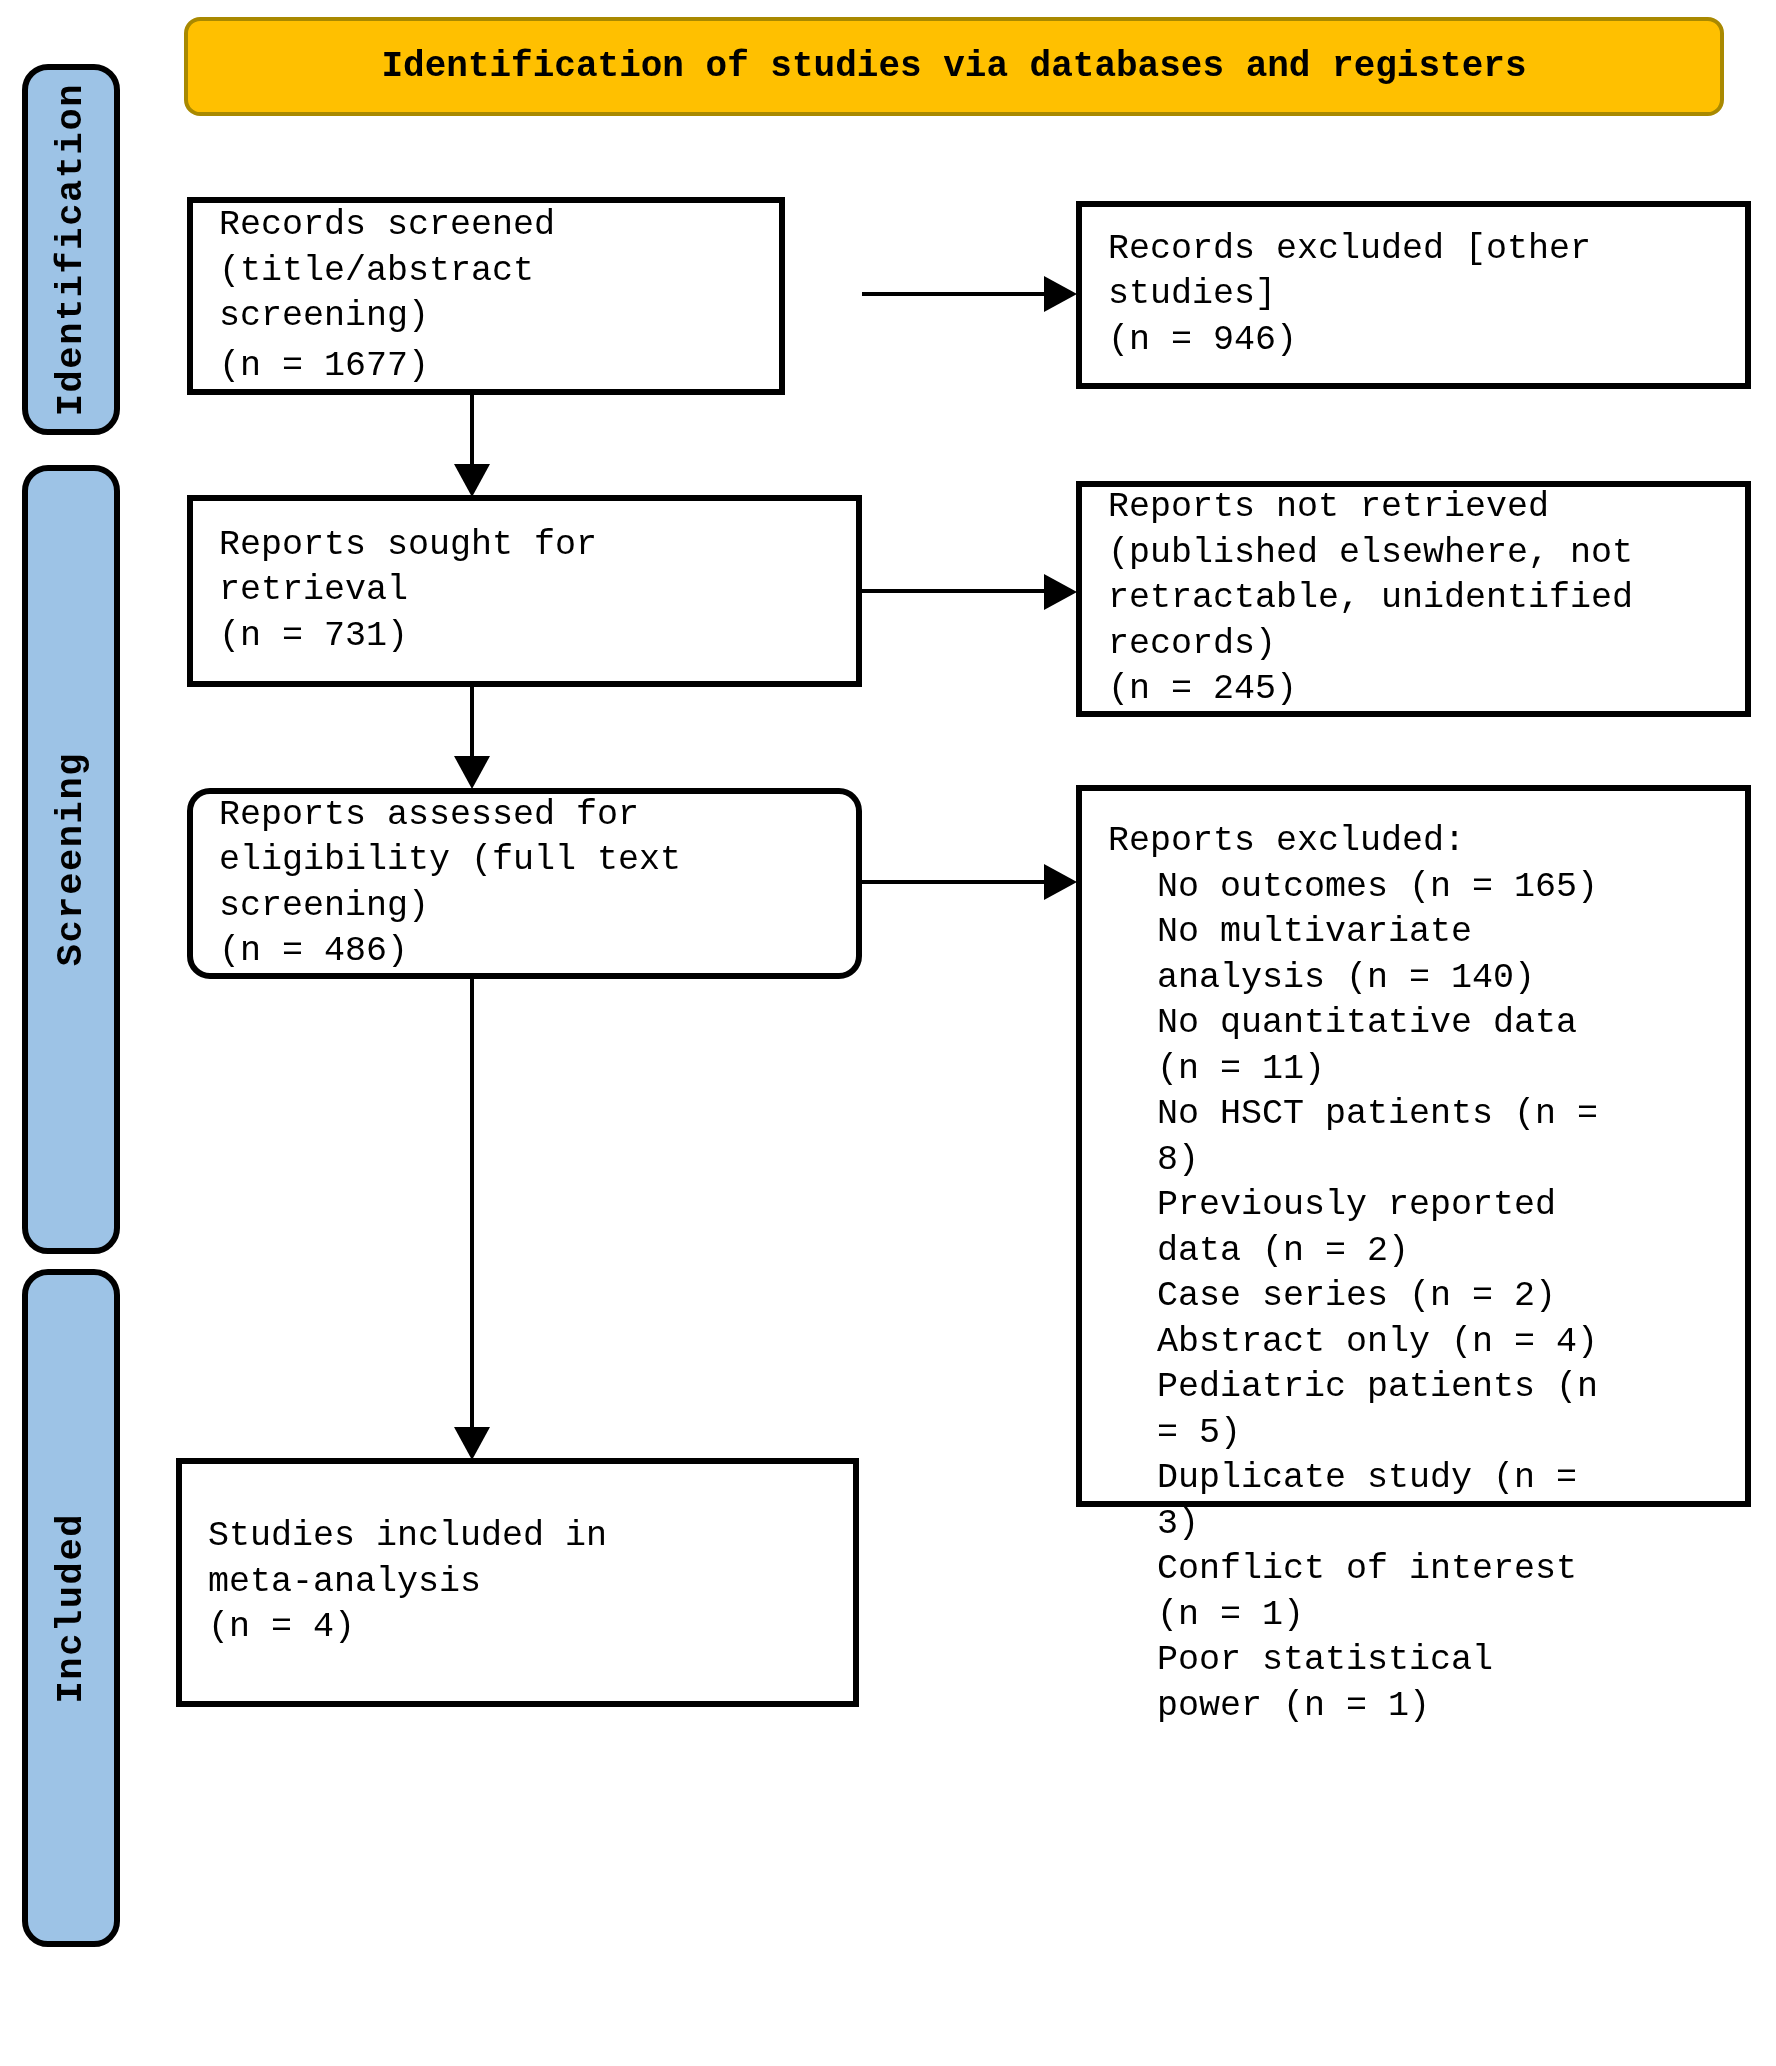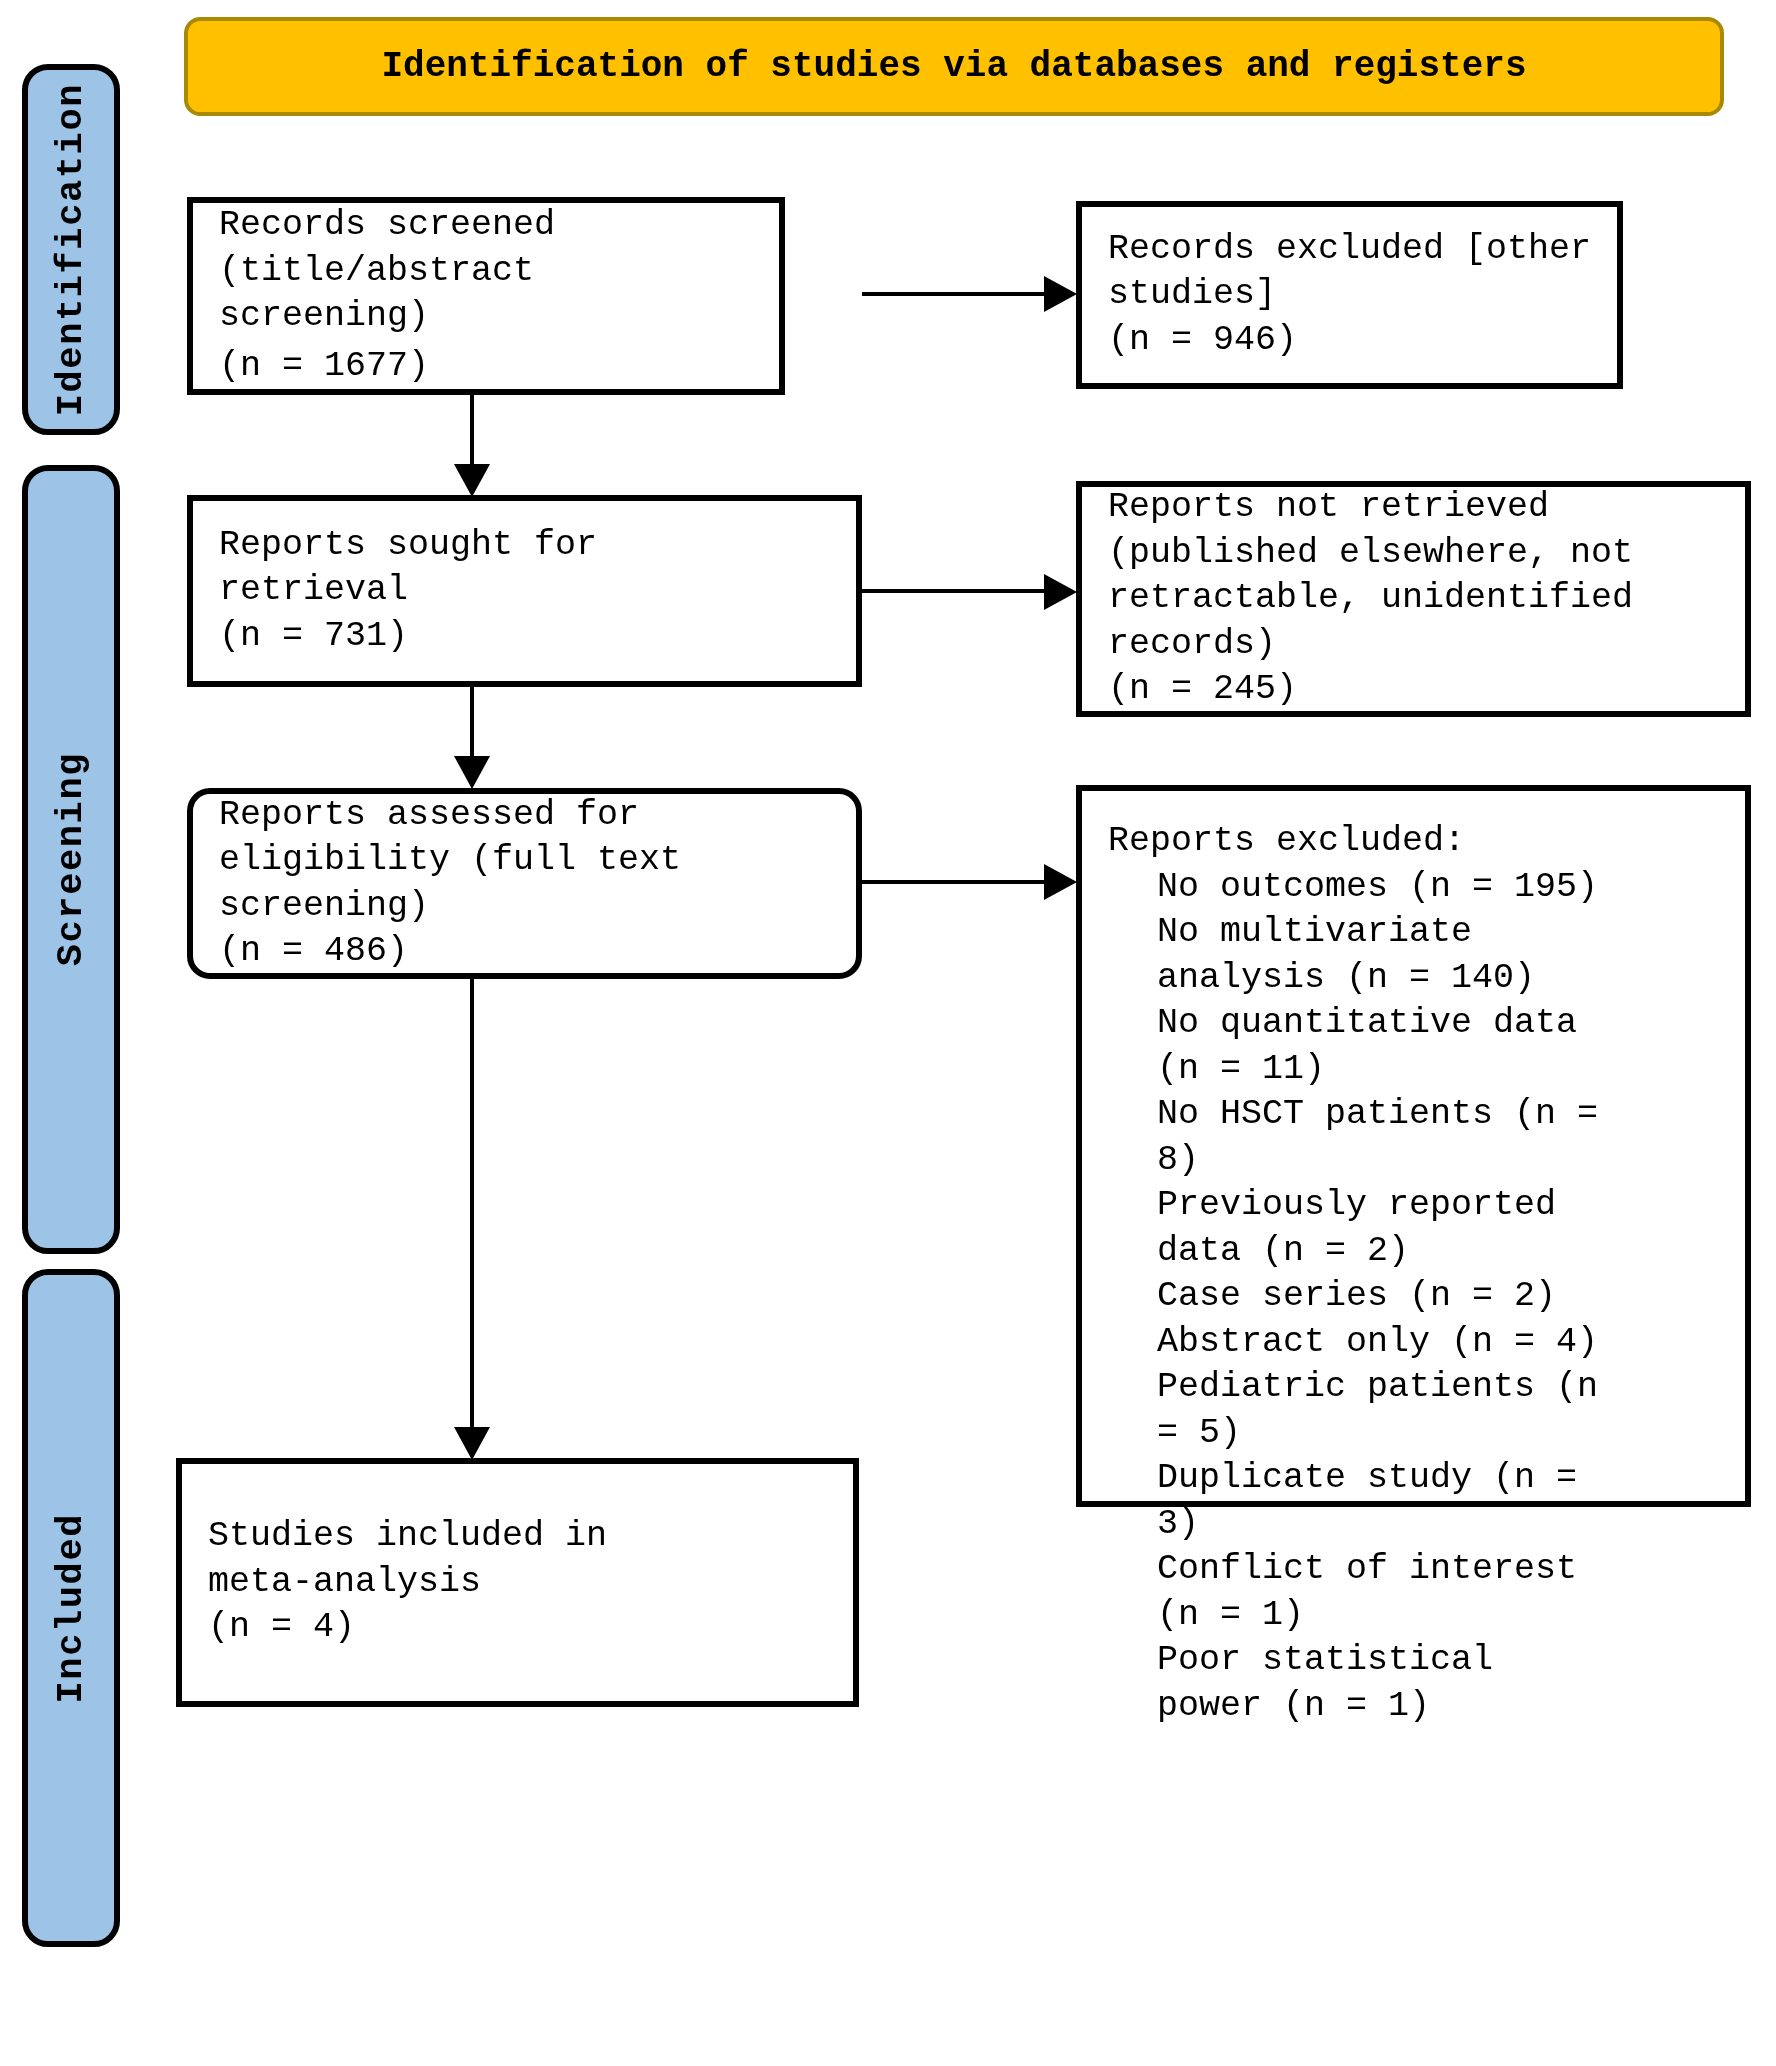--- a/index.html
+++ b/index.html
@@ -59,21 +59,21 @@
     display:flex; flex-direction:column; justify-content:center;
     padding-left:26px; padding-right:16.3px;
   }
   .fbox .txt{max-width:499px;}
   .fbox-right .txt{max-width:564px;}
   .box-records-screened{left:187px; top:197px; width:598px; height:198px;justify-content:space-between;}
   .box-reports-sought{left:187px; top:495px; width:675px; height:192px;}
   .box-reports-assessed{left:187px; top:788px; width:675px; height:191px;border-radius:23px;}
   .box-studies-included{left:176px; top:1458px; width:683px; height:249px;}
   .box-studies-included .txt{max-width:477px;}
-  .box-records-excluded{left:1076px; top:201px; width:547px; height:188px;}
+  .box-records-excluded{left:1076px; top:201px; width:675px; height:188px;}
   .box-reports-not-retrieved{left:1076px; top:481px; width:675px; height:236px;}
   .box-reports-excluded{
     left:1076px; top:785px; width:675px; height:722px;
     justify-content:flex-start;
     padding-top:28px;
   }
   .excl-item{margin-left:49px; max-width:461px;}
   .hline{position:absolute; height:3.8px; background:var(--arrow);}
   .vline{position:absolute; width:3.8px; background:var(--arrow);}
   .ah-right{
@@ -142,21 +142,21 @@
 
   <div class="fbox box-reports-assessed">
     <div class="txt">Reports assessed for eligibility (full text screening)</div>
     <div class="txt">(n = 486)</div>
   </div>
 
   <div class="fbox fbox-right box-reports-excluded">
     <div class="txt">Reports excluded:</div>
     <div>
 
-    <div class="excl-item">No outcomes (n = 195)</div>
+    <div class="excl-item">No outcomes (n = 165)</div>
         <div class="excl-item">No multivariate analysis (n = 140)</div>
         <div class="excl-item">No quantitative data (n = 11)</div>
         <div class="excl-item">No HSCT patients (n = 8)</div>
         <div class="excl-item">Previously reported data (n = 2)</div>
         <div class="excl-item">Case series (n = 2)</div>
         <div class="excl-item">Abstract only (n = 4)</div>
         <div class="excl-item">Pediatric patients (n = 5)</div>
         <div class="excl-item">Duplicate study (n = 3)</div>
         <div class="excl-item">Conflict of interest (n = 1)</div>
         <div class="excl-item">Poor statistical power (n = 1)</div>

